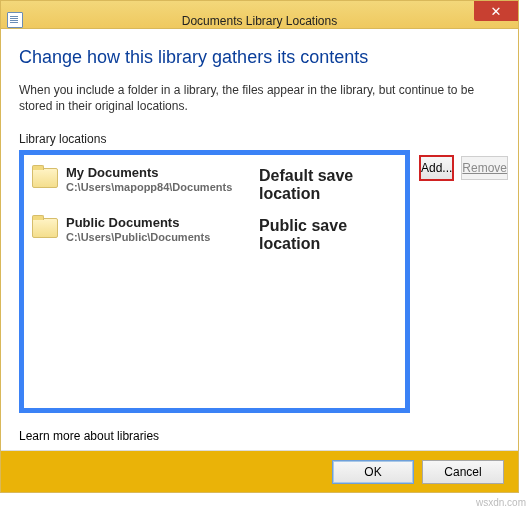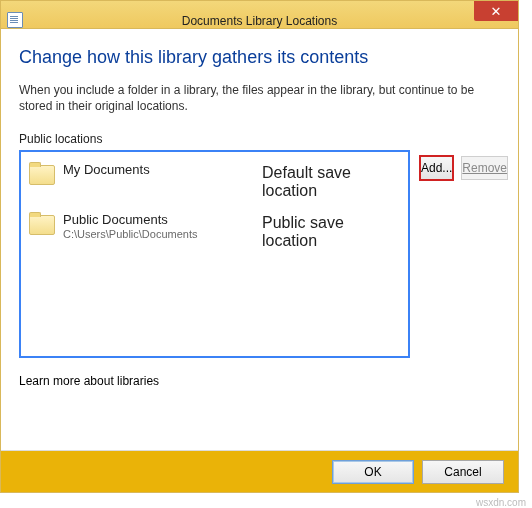--- a/index.html
+++ b/index.html
@@ -81,25 +81,26 @@
       font-size: 12px;
       color: #222;
       margin-bottom: 4px;
     }
     .body-row {
       display: flex;
       gap: 10px;
     }
     .listbox {
       flex: 1;
-      height: 208px;
-      border: 2px solid #3b82f6;
+      height: 263px;
+      border: 5px solid #3b82f6;
       background: #fff;
       padding: 4px 2px;
       overflow: hidden;
+      font-weight: bold;
     }
     .side-buttons {
       width: 80px;
       display: flex;
       gap: 8px;
       padding-top: 6px;
     }
     .btn {
       height: 24px;
       border: 1px solid #a8a8a8;
@@ -212,30 +213,31 @@
     <div class="titlebar-icon"></div>
     <div class="titlebar-title">Documents Library Locations</div>
     <div class="close-btn">
       <span>✕</span>
     </div>
   </div>
 
   <div class="content">
     <div class="heading">Change how this library gathers its contents</div>
     <div class="desc">When you include a folder in a library, the files appear in the library, but continue to be stored in their original locations.</div>
-    <div class="list-label">Public locations</div>
+    <div class="list-label">Library locations</div>
 
     <div class="body-row">
 
       <div class="listbox">
 
         <div class="item">
           <div class="folder-icon"></div>
           <div class="item-text">
             <div class="item-name">My Documents</div>
+            <div class="item-path">C:\Users\mapopp84\Documents</div>
           </div>
           <div class="item-tag">Default save location</div>
         </div>
 
         <div class="item">
           <div class="folder-icon"></div>
           <div class="item-text">
             <div class="item-name">Public Documents</div>
             <div class="item-path">C:\Users\Public\Documents</div>
           </div>

